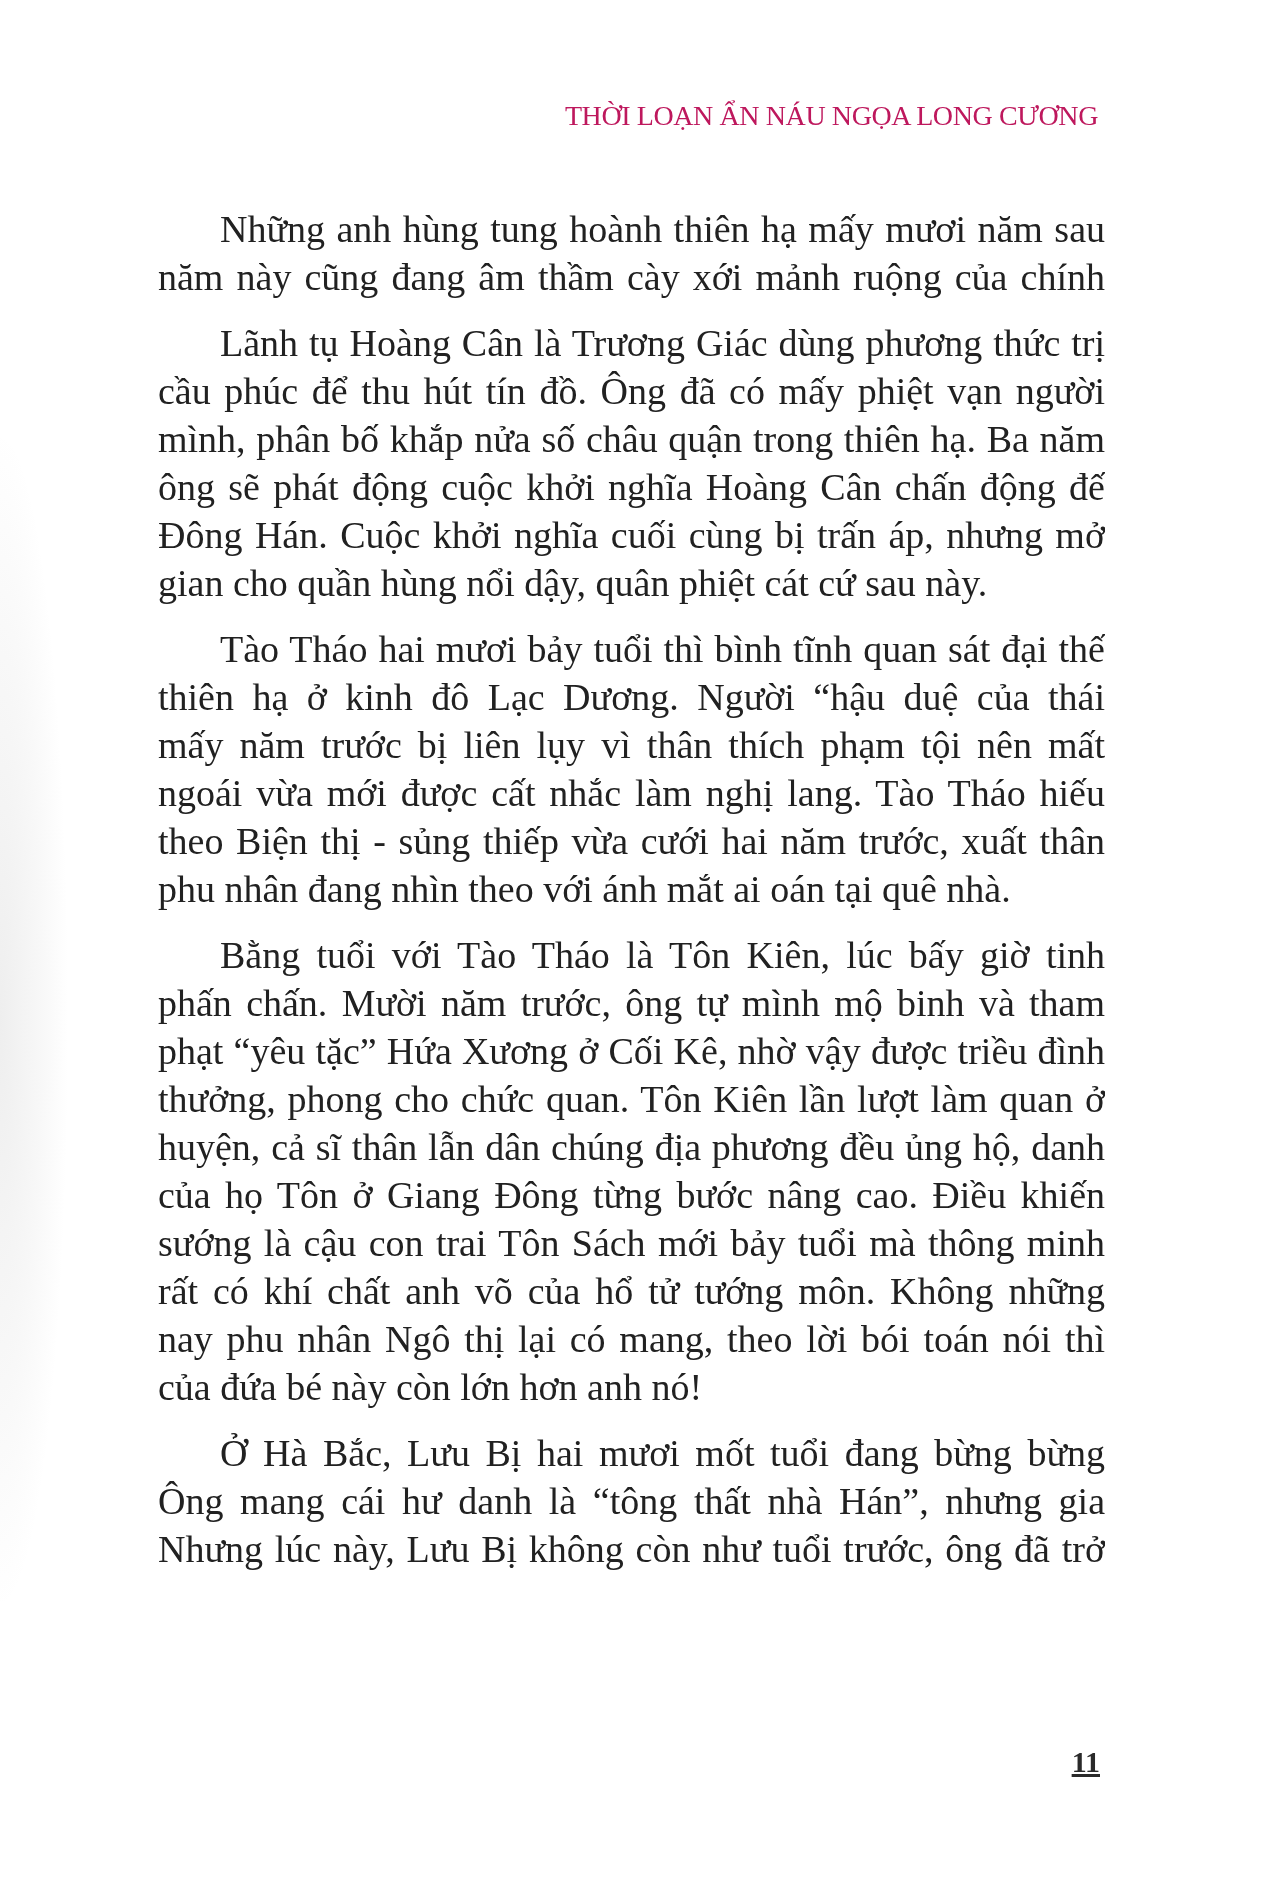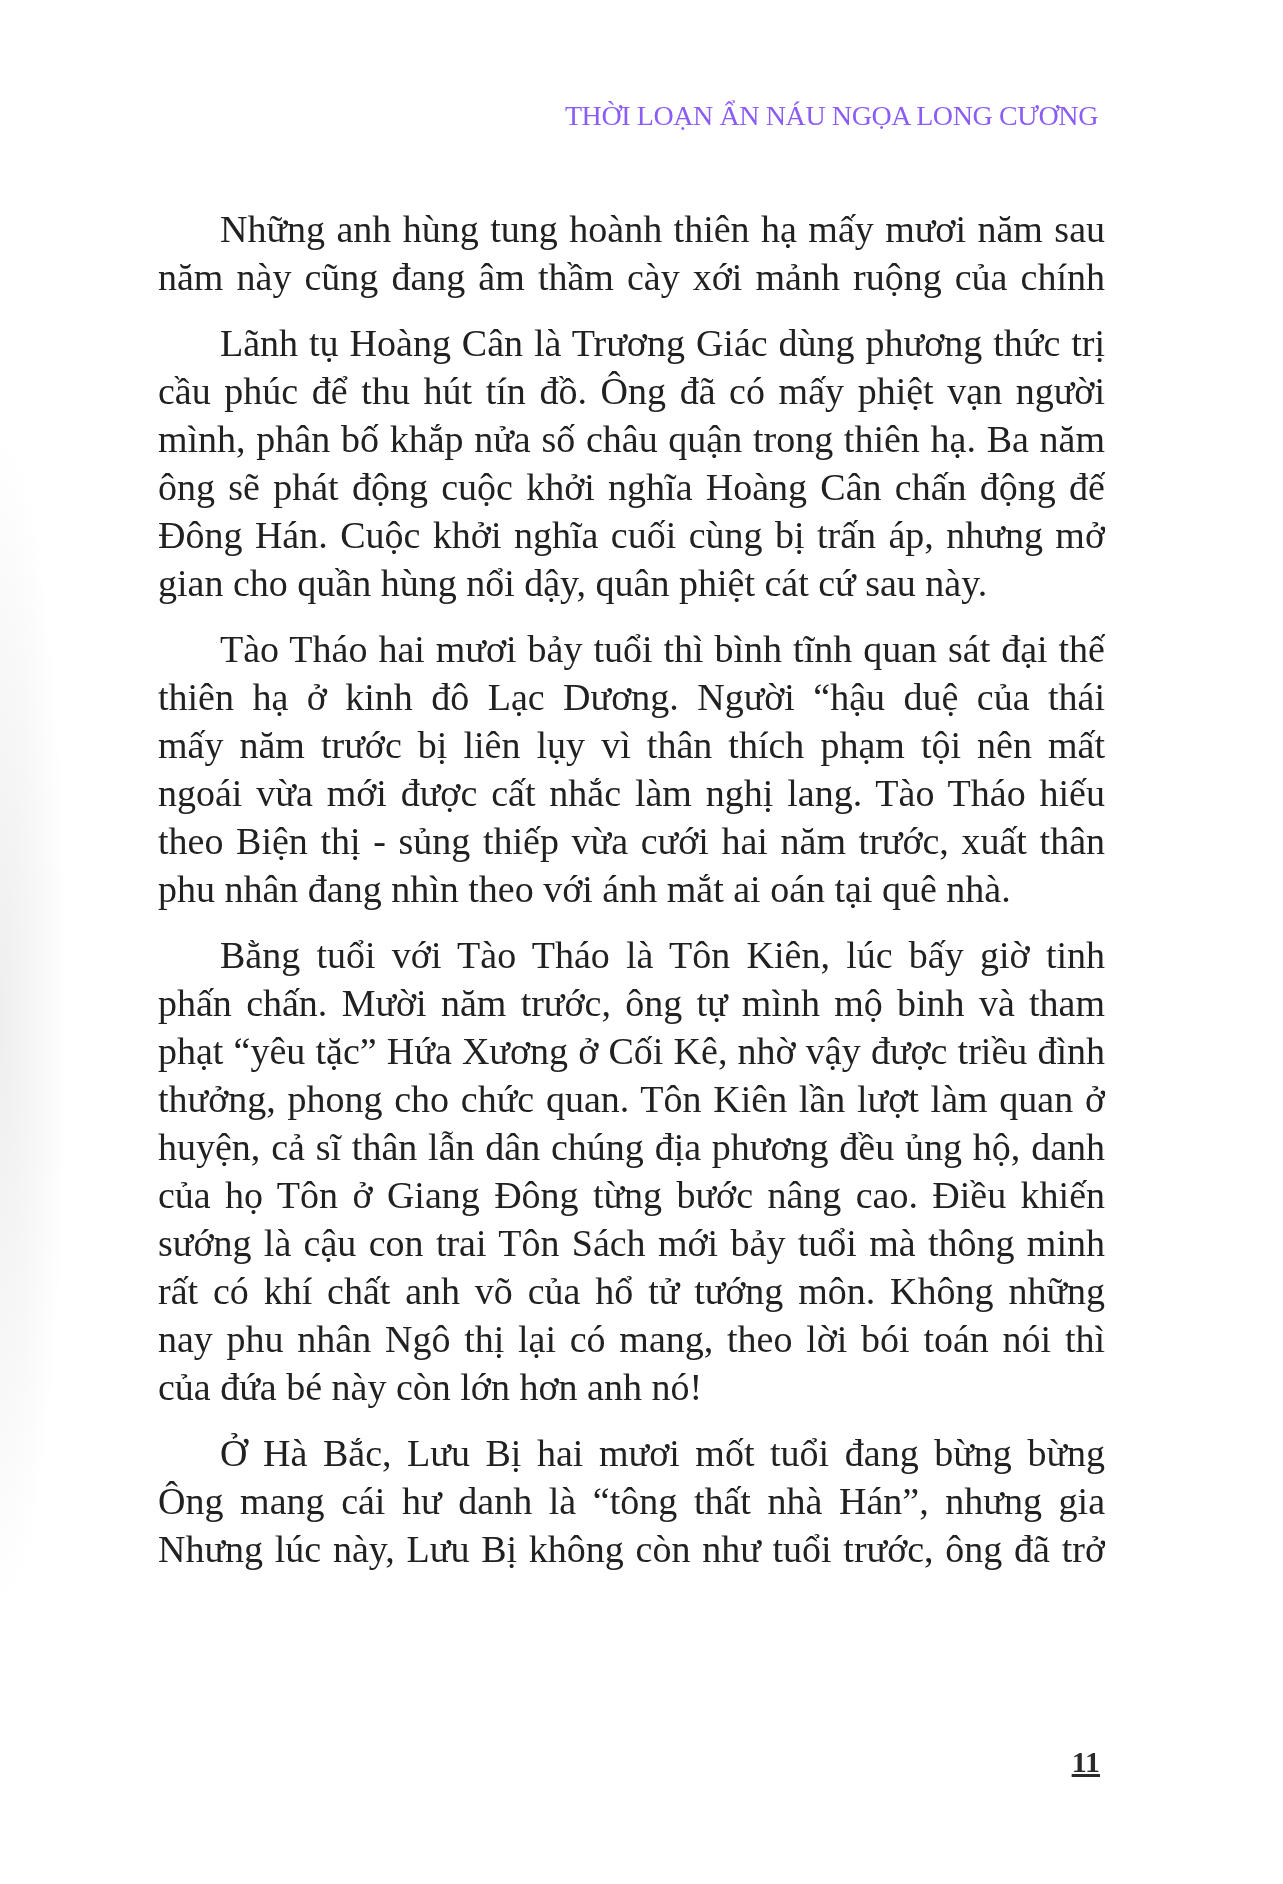--- a/index.html
+++ b/index.html
@@ -27,21 +27,21 @@
                 rgba(120, 120, 120, 0.05) 45%,
                 rgba(255, 255, 255, 0) 72%);
     pointer-events: none;
   }
   .running-header {
     position: absolute;
     top: 100px;
     right: 185px;
     font-size: 28px;
     letter-spacing: -0.4px;
-    color: #8b5cf6;
+    color: #be185d;
     white-space: nowrap;
   }
   .text-body {
     position: absolute;
     top: 205px;
     left: 158px;
     width: 947px;
     font-size: 38px;
     line-height: 48px;
     color: #212121;

